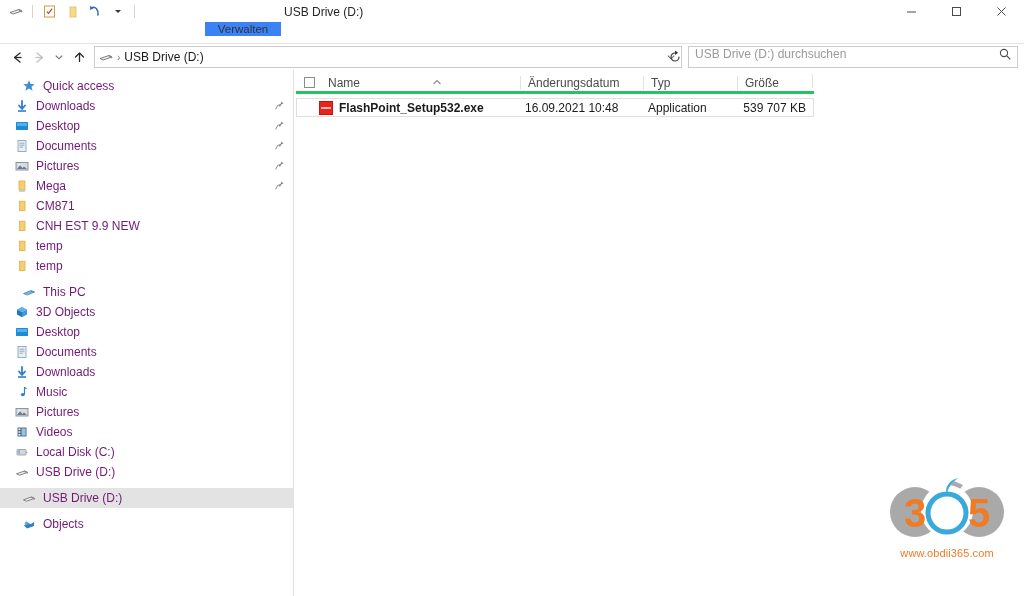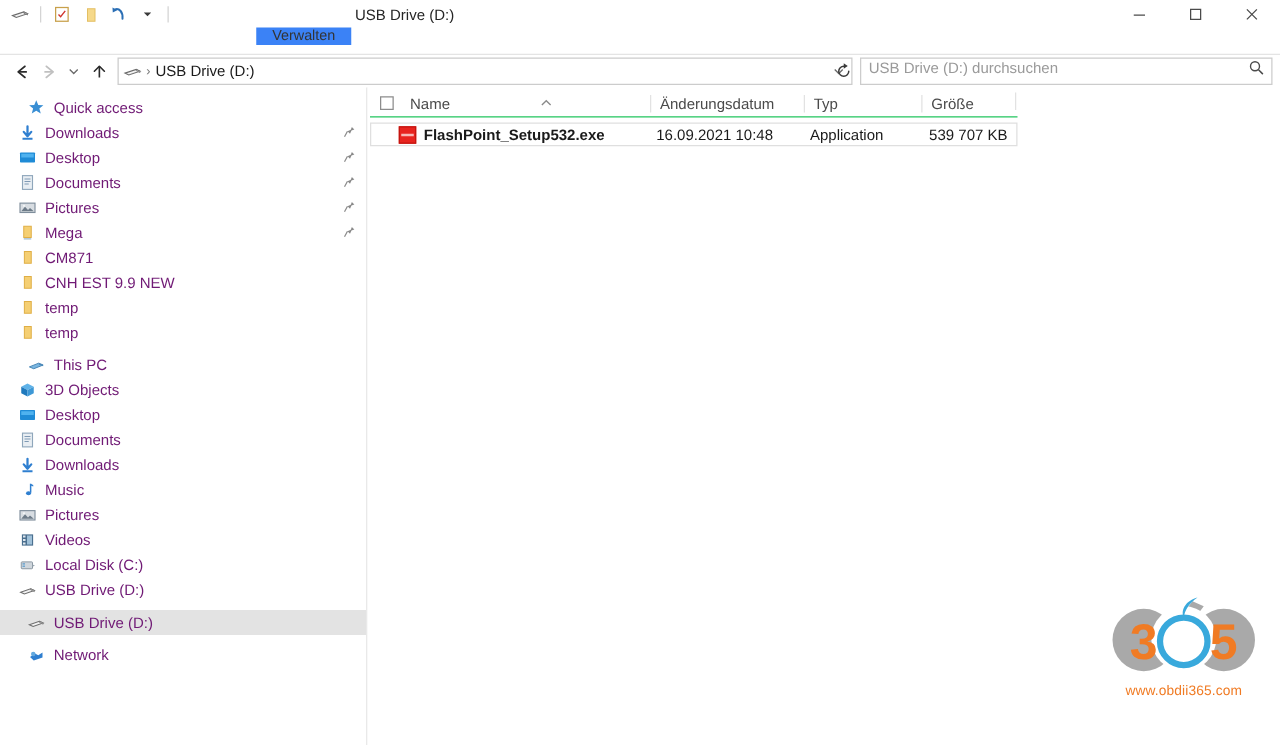--- a/index.html
+++ b/index.html
@@ -101,21 +101,21 @@
   .srow .sico { width: 17px; height: 16px; display: flex; align-items: center; justify-content: center; flex: 0 0 17px; }
   .srow .slabel { padding-left: 6px; }
   .srow .pin { position: absolute; right: 8px; top: 4px; width: 11px; height: 11px; }
   .ind0 { padding-left: 20px; }
   .ind1 { padding-left: 13px; }
   .gap { height: 6px; }
 
   
   .colhdr {
     position: absolute; left: 296px; top: 72px; width: 518px; height: 22px;
-    border-bottom: 1px solid #22c55e;
+    border-bottom: 3px solid #22c55e;
   }
   .colcell {
     position: absolute; top: 0; height: 21px; display: flex; align-items: center;
     font-size: 12px; color: #4a4a4a; white-space: nowrap; padding-left: 8px;
   }
   .colcell.sep::before {
     content: ""; position: absolute; left: 0; top: 4px; width: 1px; height: 14px; background: #e2e2e2;
   }
   .sortarrow { position: absolute; left: 112px; top: 3px; }
   .hdr-check {
@@ -559,21 +559,21 @@
 
     <div class="gap"></div>
 
     <div class="srow ind0">
       <span class="sico">
         <svg width="14" height="14" viewBox="0 0 14 14">
             <path d="M2 8.6 L6 5.8 L8.6 7.2 L12 5 L12 9 L5 11.4 Z" fill="#2f7fd0"></path>
             <circle cx="4.6" cy="6.2" r="1.8" fill="#63a9df"></circle>
           </svg>
       </span>
-      <span class="slabel">Network</span>
+      <span class="slabel">Objects</span>
     </div>
 
   </div>
   <div class="side-divider"></div>
 
   <div class="contentarea"></div>
 
   <div class="colhdr">
     <div class="hdr-check"></div>
     <div class="colcell" style="left:24px;width:200px">

